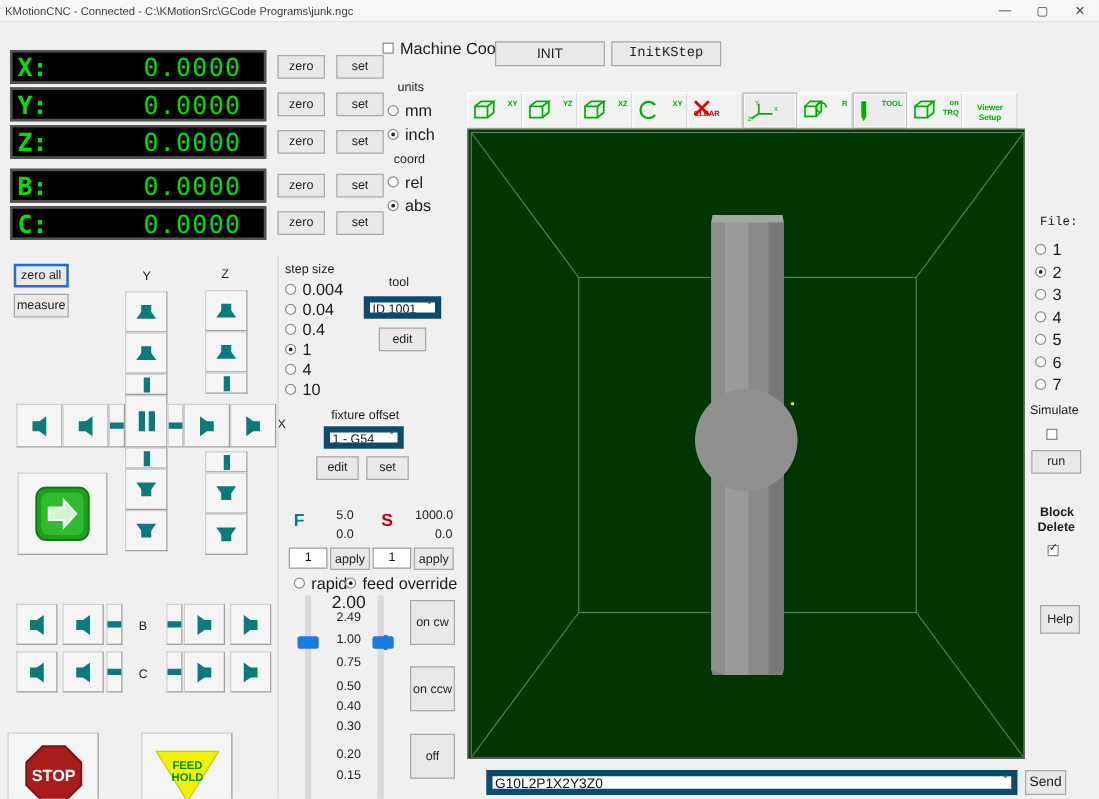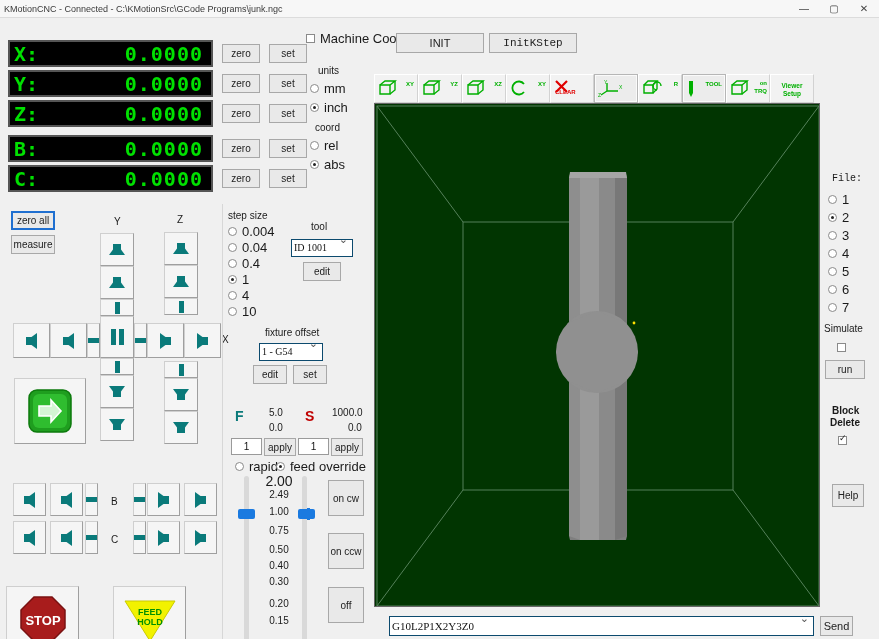--- a/index.html
+++ b/index.html
@@ -25,21 +25,21 @@
   
   #client { position:absolute; left:0; top:18px; width:879px; height:621px; background:#f0f0f0; }
 
   
   .dro-row { position:absolute; display:flex; align-items:center; }
   .dro {
     background:#000; border:2px solid #555; width:205px; height:27px;
     display:flex; align-items:center; font-family:"DejaVu Sans Mono", monospace;
   }
   .dro .lbl { color:#00e000; font-size:20px; font-weight:bold; padding-left:4px; letter-spacing:0px;}
-  .dro .val { color:#00e000; font-size:20px; font-weight:bold; margin-left:auto; padding-right:8px; letter-spacing:1px;}
+  .dro .val { color:#00e000; font-size:20px; font-weight:normal; margin-left:auto; padding-right:18px; letter-spacing:1px;}
   .btn {
     background:#e9e9e9; border:1px solid #a8a8a8; color:#222;
     font-size:10px; font-family:"Liberation Sans", sans-serif;
     display:flex; align-items:center; justify-content:center; cursor:default;
   }
   .zs { width:38px; height:19px; margin-left:9px; }
 
   
   .chk { width:9px; height:9px; border:1px solid #8a8a8a; background:#fff; display:inline-block; position:relative;}
   .chk.on:after { content:"✓"; position:absolute; left:0px; top:-4px; font-size:9px; color:#222;}
@@ -76,22 +76,22 @@
   .sel-box { border:2px solid #1f6fd0 !important; }
 
   
   .strack { width:5px; background:#d9d9d9; border-radius:3px; position:absolute; }
   .sthumb { position:absolute; width:17px; height:10px; background:#1a7ae0; border-radius:2px; }
 
   
   #viewport { position:absolute; background:#013501; border:1px solid #666; overflow:hidden;}
 
   select.cb {
-    font-family:Liberation Serif, serif; font-size:10px;
-    border:1px solid #0c4a6e; background:#fff; color:#111; padding:0 2px;
+    font-family:Liberation Sans, sans-serif; font-size:10px;
+    border:5px solid #0c4a6e; background:#fff; color:#111; padding:0 2px;
     -webkit-appearance:none; appearance:none;
   }
   .cbwrap { position:relative; display:inline-block; }
   .cbwrap:after{ content:"⌄"; position:absolute; right:5px; top:-4px; font-size:11px; color:#555; pointer-events:none;}
   input.tf {
     font-family:"Liberation Sans", sans-serif; font-size:10px; text-align:center;
     border:1px solid #9a9a9a; background:#fff; color:#111;
   }
   .lab { font-size:10px; color:#1a1a1a; position:absolute; }
   .labb { font-size:10px; color:#1a1a1a; position:absolute; font-weight:bold;}

